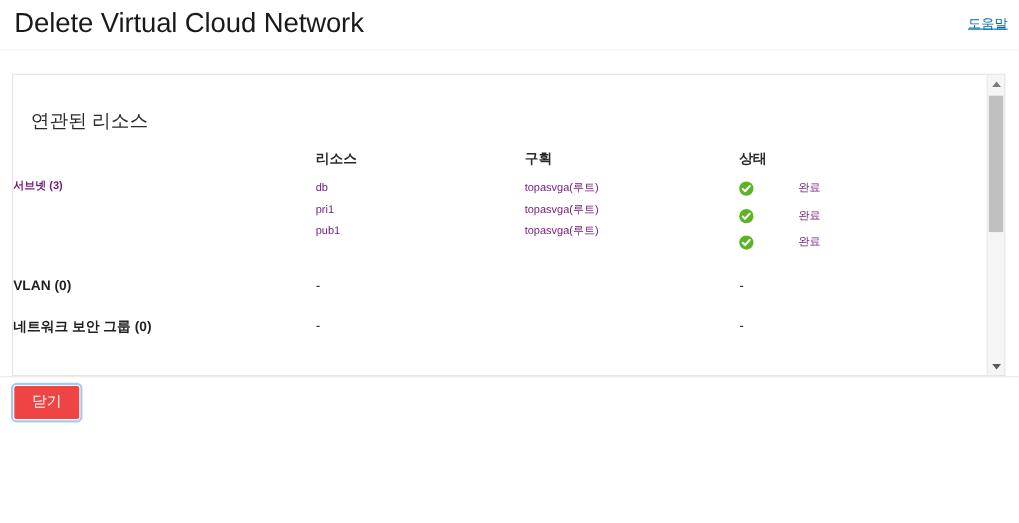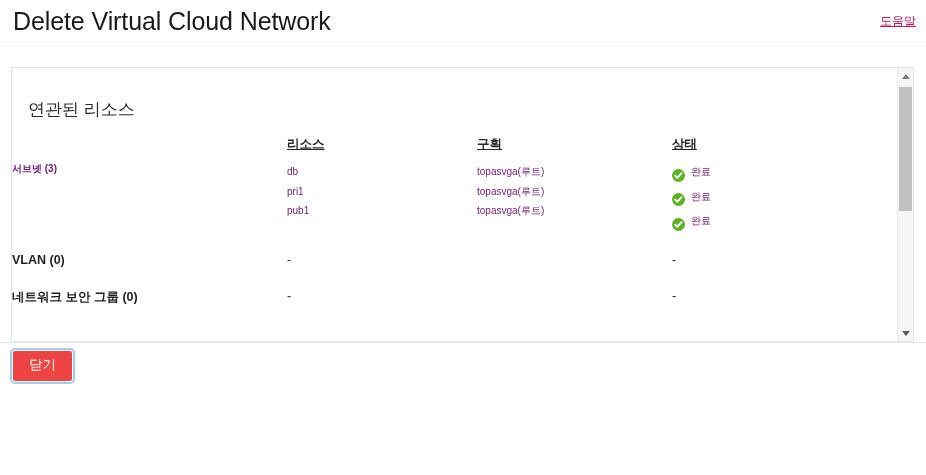--- a/index.html
+++ b/index.html
@@ -33,21 +33,21 @@
     font-size: 25px;
     font-weight: 400;
     color: #1a1a1a;
     letter-spacing: -0.1px;
     white-space: nowrap;
   }
   .help-link {
     position: absolute;
     right: 10px; top: 13px;
     font-size: 12px;
-    color: #be185d;
+    color: #0369a1;
     text-decoration: underline;
     cursor: pointer;
     white-space: nowrap;
   }
 
   
   .card-wrap {
     position: relative;
     margin: 21px 12px 0 11px;
     height: 275px;
@@ -80,21 +80,20 @@
   .res-table col.c-comp  { width: 195px; }
   .res-table col.c-state { width: auto;  }
 
   .res-table th {
     text-align: left;
     font-size: 12.5px;
     font-weight: bold;
     color: #2a2a2a;
     padding: 0 0 9px 0;
     vertical-align: top;
-    text-decoration: underline;
   }
   .res-table th.h-name { padding-left: 16px; }
 
   .res-table td {
     vertical-align: top;
     font-size: 10px;
     color: #701a75;
     padding: 0;
   }
   .row-label {
@@ -103,23 +102,24 @@
     font-size: 12.5px;
     color: #1f1f1f;
     white-space: nowrap;
   }
   .stack { line-height: 19.5px; }
   .stack .cell-line { height: 19.5px; white-space: nowrap; }
 
   .status-stack { line-height: 19.5px; }
   .status-line {
     display: flex;
-    align-items: flex-end;
+    align-items: center;
     height: 19.5px;
     white-space: nowrap;
+    gap: 35px;
   }
   .status-line + .status-line { margin-top: 5px; }
 
   .check-icon {
     width: 13px; height: 13px;
     flex: 0 0 13px;
     border-radius: 50%;
     background: #5eb325;
     margin-right: 6px;
     position: relative;

